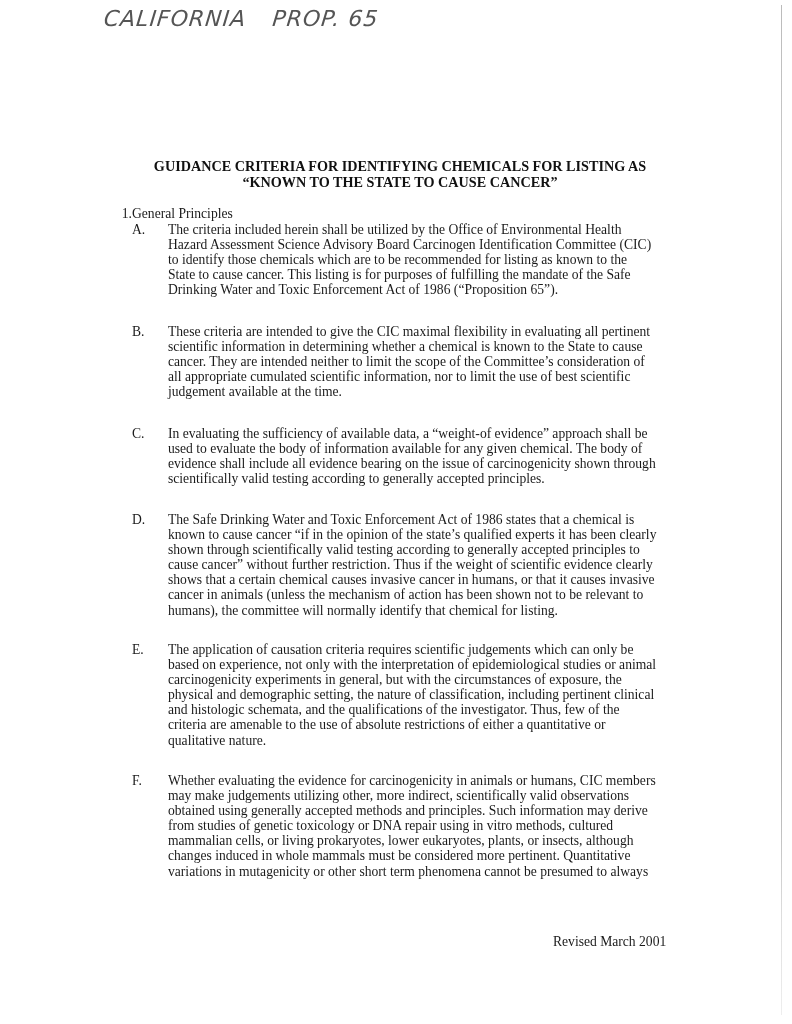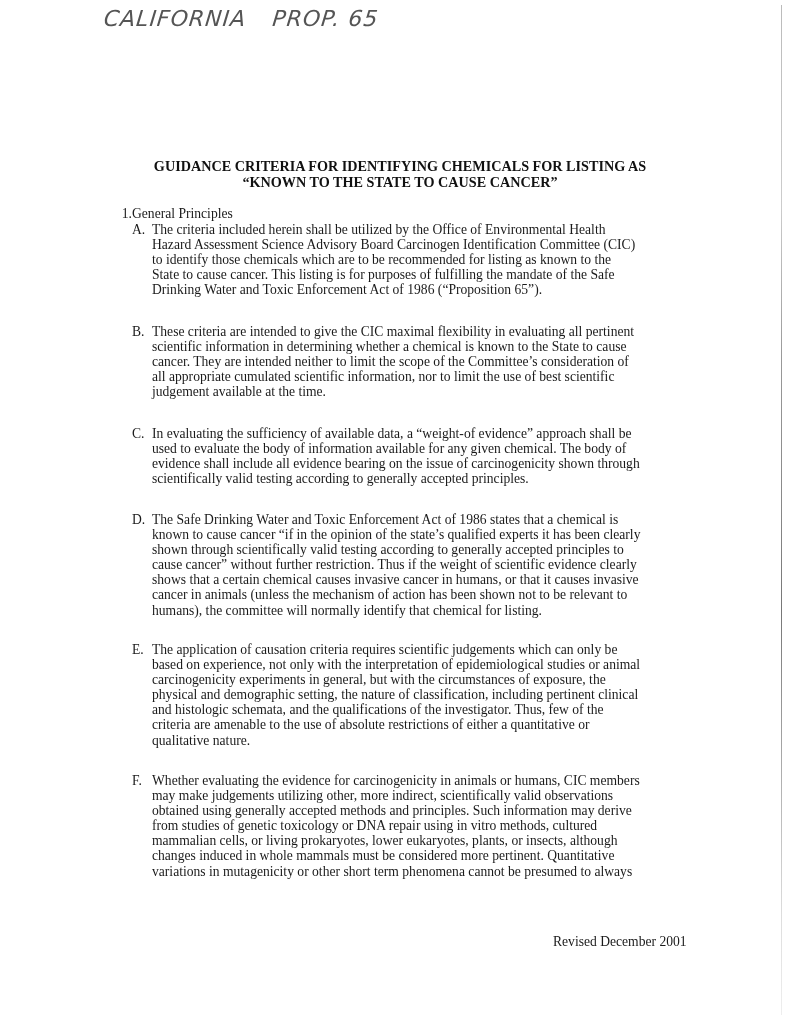--- a/index.html
+++ b/index.html
@@ -20,21 +20,21 @@
     color: #111;
   }
   .section-head {
     position: absolute; left: 112px; top: 206px; font-size: 13.6px; line-height: 15px; text-align: right;
   }
   .section-head .num { display: inline-block; width: 20px; }
   .item {
     position: absolute; left: 132px; width: 540px; font-size: 13.6px; line-height: 15.1px;
   }
   .item .letter { position: absolute; left: 0; top: 0; }
-  .item .text { margin-left: 20px; display: block; white-space: pre-line; }
+  .item .text { margin-left: 36px; display: block; white-space: pre-line; }
   .footer {
     position: absolute; left: 553px; top: 934px; font-size: 13.6px;
   }
   .scan-edge {
     position: absolute; left: 781px; top: 5px; width: 1px; height: 1010px;
     background: linear-gradient(to bottom, #bbb 0%, #ccc 20%, #999 35%, #888 50%, #777 60%, #aaa 75%, #ddd 90%, #eee 100%);
   }
 </style>
 </head>
 <body>
@@ -104,15 +104,15 @@
   <span class="letter">F.</span>
   <span class="text">Whether evaluating the evidence for carcinogenicity in animals or humans, CIC members
 may make judgements utilizing other, more indirect, scientifically valid observations
 obtained using generally accepted methods and principles. Such information may derive
 from studies of genetic toxicology or DNA repair using in vitro methods, cultured
 mammalian cells, or living prokaryotes, lower eukaryotes, plants, or insects, although
 changes induced in whole mammals must be considered more pertinent.  Quantitative
 variations in mutagenicity or other short term phenomena cannot be presumed to always</span>
 </div>
 
-<div class="footer">Revised December 2001</div>
+<div class="footer">Revised March 2001</div>
 
 <div class="scan-edge"></div>
 
 </body></html>

